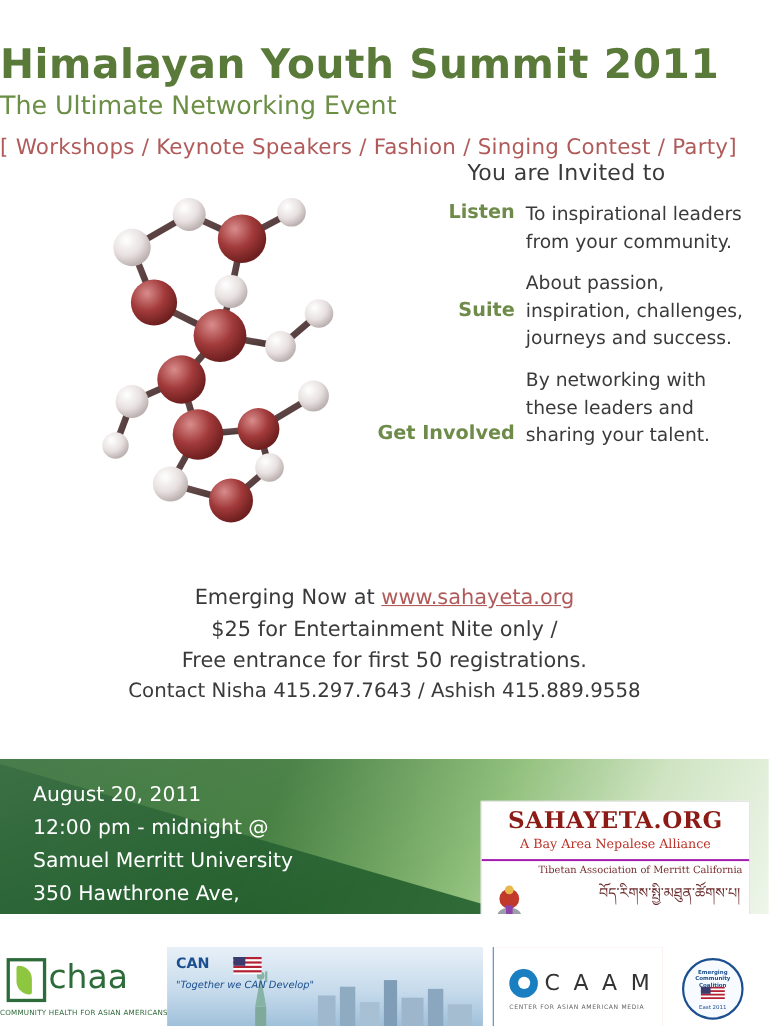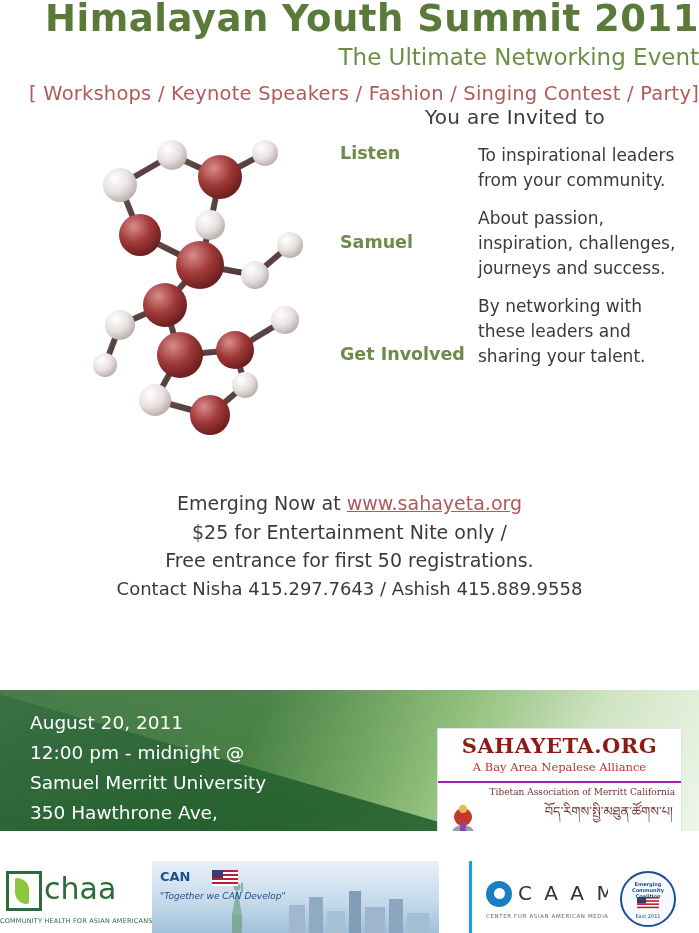--- a/index.html
+++ b/index.html
@@ -6,21 +6,21 @@
   body{
     width:699px;height:933px;
     background:#ffffff;
     font-family:"DejaVu Sans", sans-serif;
     overflow:hidden;
     position:relative;
   }
   .poster{position:relative;width:699px;height:933px;overflow:hidden;background:#fff;}
 
   
-  .title-block{text-align:right;}
+  .title-block{padding-top:40px;text-align:left;}
   .title-main{
     font-family:"DejaVu Sans", sans-serif;
     font-size:37px;
     font-weight:bold;
     color:#5a7a3a;
     letter-spacing:0.5px;
     line-height:1.05;
   }
   .title-sub{
     font-size:23px;
@@ -42,21 +42,21 @@
   }
   .invite-col{
     position:absolute;left:340px;top:0px;width:350px;
   }
   .invited{
     font-size:20px;color:#3a3a3a;text-align:center;margin-bottom:14px;
     letter-spacing:0.3px;
   }
   .row{display:flex;margin-bottom:14px;}
   .row .lbl{
-    width:128px;text-align:left;padding-right:10px;
+    width:128px;text-align:right;padding-right:10px;
     font-size:17.5px;color:#6e8b4a;font-weight:bold;
   }
   .row .lbl.mid{align-self:flex-start;padding-top:26px;}
   .row .lbl.top{align-self:flex-start;padding-top:0px;}
   .row .lbl.bot{align-self:flex-start;padding-top:50px;}
   .row .txt{
     flex:1;font-size:17px;color:#3a3a3a;line-height:1.45;
   }
 
   
@@ -155,21 +155,21 @@
   }
   .can-statue{position:absolute;left:70px;bottom:0;width:30px;height:52px;}
   .can-logo{
     position:absolute;left:8px;top:8px;font-size:13px;font-weight:bold;color:#1b4f8f;
     font-family:"DejaVu Sans", sans-serif;
   }
   .can-flag{position:absolute;left:60px;top:9px;width:26px;height:16px;}
   .can-slogan{
     position:absolute;left:8px;top:30px;font-size:9px;color:#1b4f8f;font-style:italic;
   }
-  .caam{left:469px;width:153px;background:#fca5a5;border-left:3px solid #0ea5e9;}
+  .caam{left:448px;width:153px;background:#fca5a5;border-left:1px solid #0ea5e9;}
   .caam-inner{position:absolute;inset:0;background:#fff;}
   .caam-circle{
     position:absolute;left:14px;top:20px;width:26px;height:26px;border-radius:50%;
     background:#1a7fc1;
   }
   .caam-circle:after{
     content:"";position:absolute;left:8px;top:7px;width:11px;height:11px;
     border-radius:50%;background:#fff;
   }
   .caam-text{
@@ -271,21 +271,21 @@
 
     <div class="invite-col">
       <div class="invited">You are Invited to</div>
 
       <div class="row">
         <div class="lbl top">Listen</div>
         <div class="txt">To inspirational leaders from your community.</div>
       </div>
 
       <div class="row">
-        <div class="lbl mid">Samuel</div>
+        <div class="lbl mid">Suite</div>
         <div class="txt">About passion, inspiration, challenges, journeys and success.</div>
       </div>
 
       <div class="row">
         <div class="lbl bot">Get Involved</div>
         <div class="txt">By networking with these leaders and sharing your talent.</div>
       </div>
     </div>
   </div>
 

